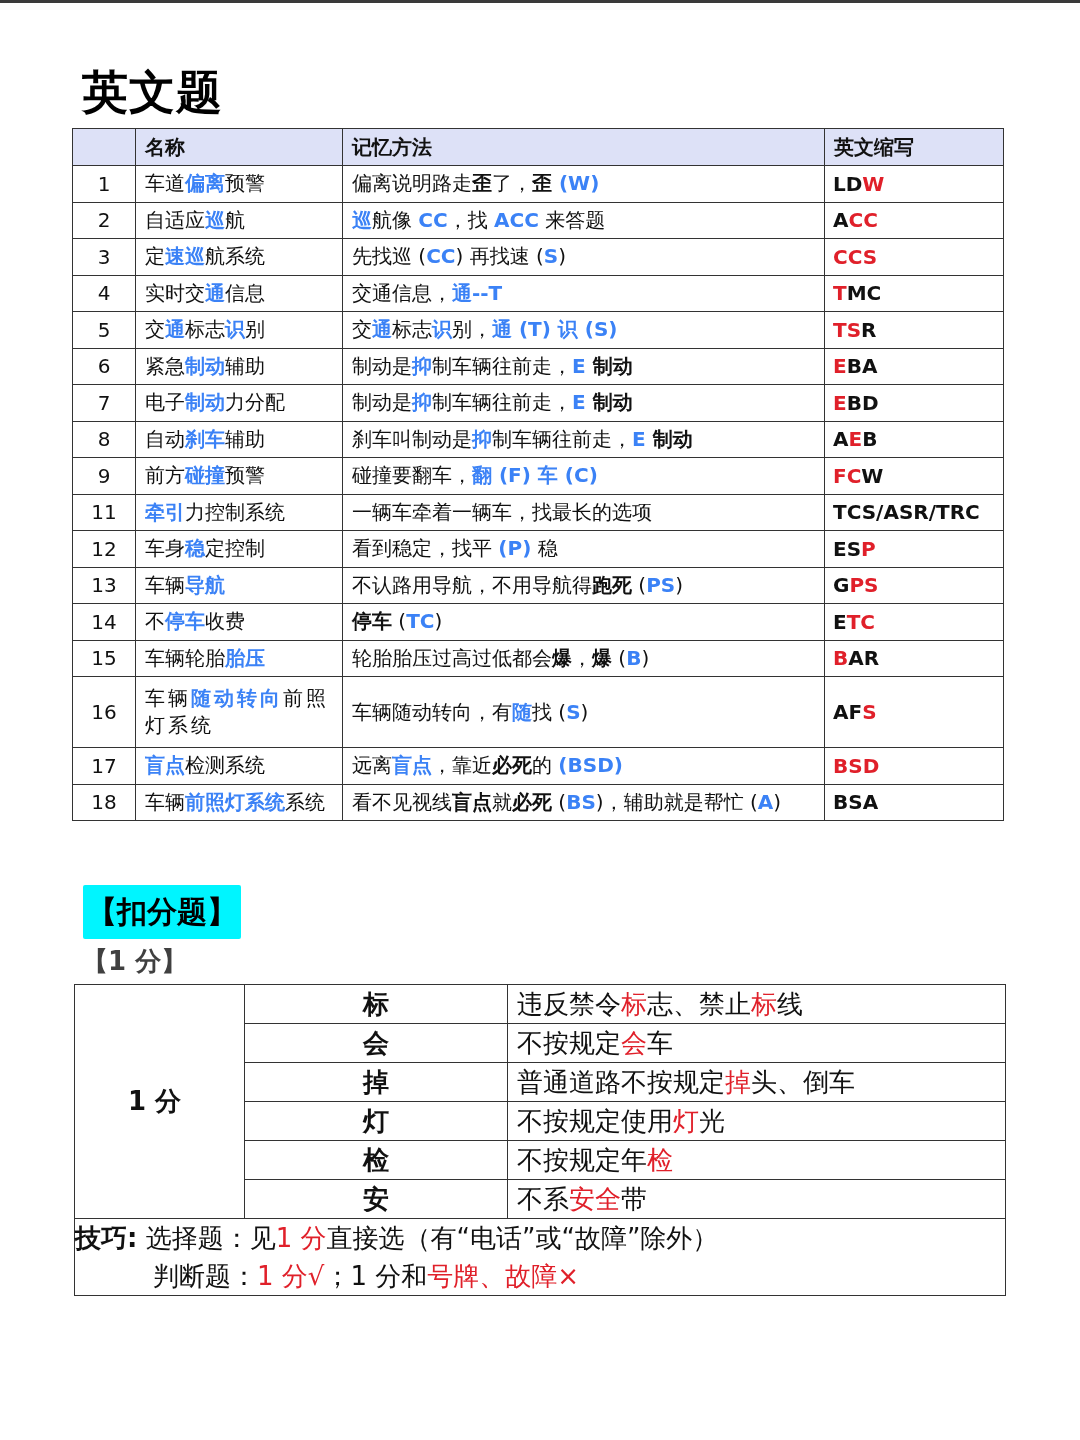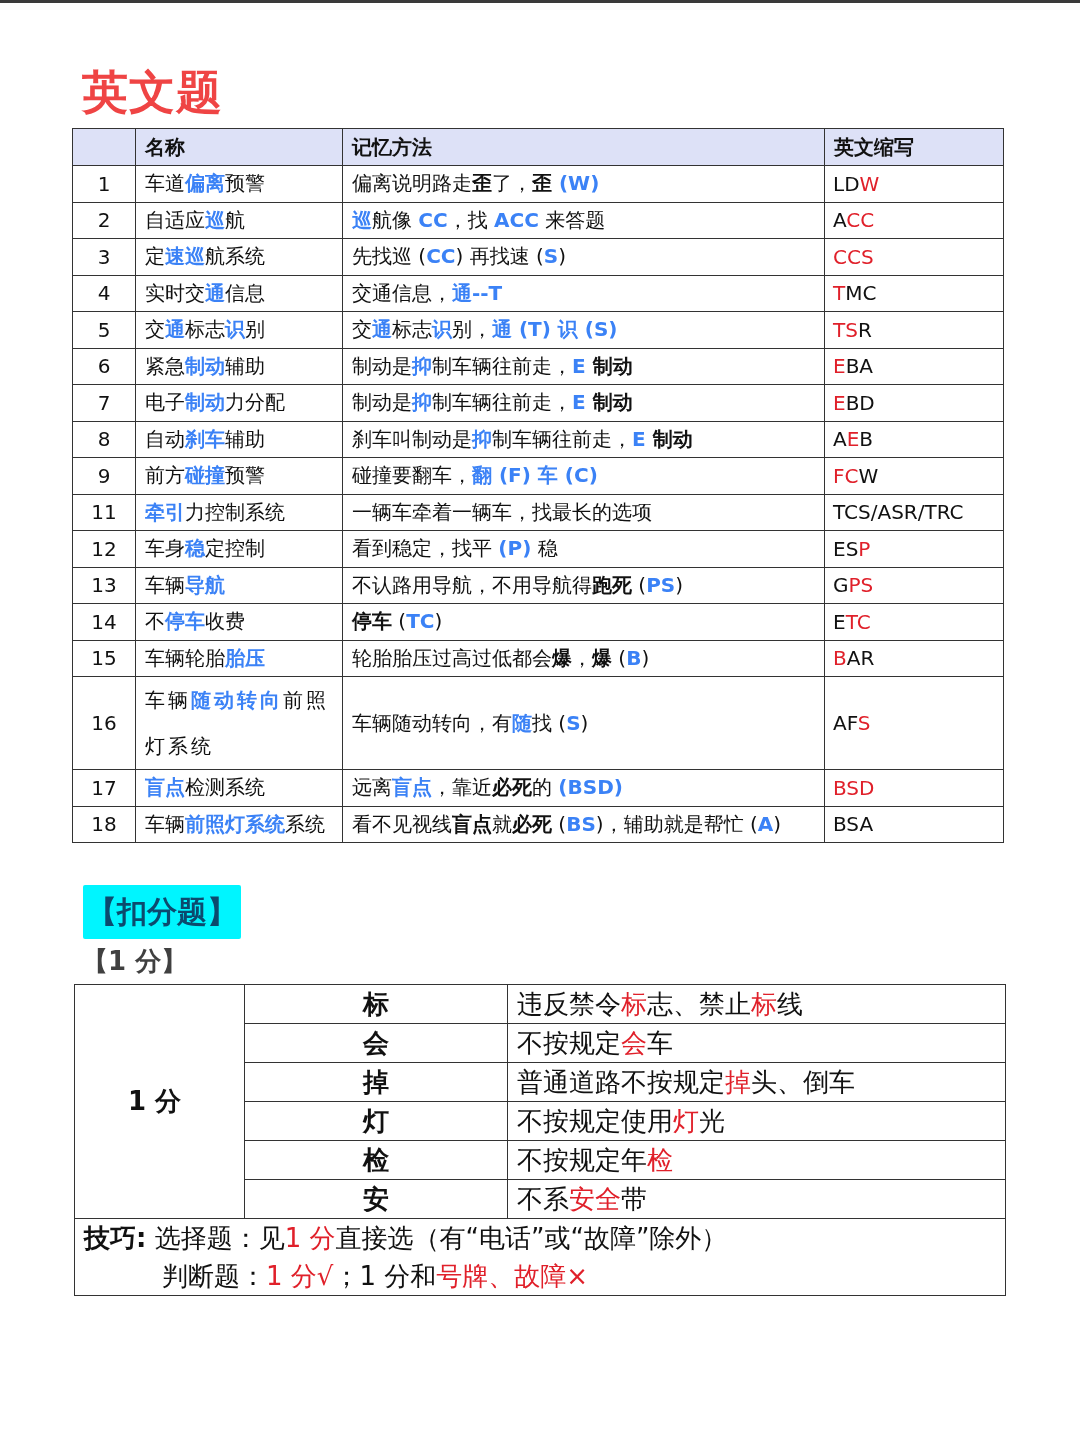--- a/index.html
+++ b/index.html
@@ -4,55 +4,55 @@
 <style>
   html, body { margin: 0; padding: 0; }
   body {
     width: 1080px; height: 1440px; background: #ffffff; position: relative;
     font-family: "DejaVu Sans", "Liberation Sans", sans-serif; color: #111;
     overflow: hidden;
   }
   .topline { position: absolute; left: 0; top: 0; width: 1080px; height: 3px; background: #3a3a3a; }
   .title {
     position: absolute; left: 82px; top: 62px; font-size: 46px; font-weight: bold;
-    letter-spacing: 1px; color: #ef4444;
+    letter-spacing: 1px; color: #000000;
   }
   table.eng {
     position: absolute; left: 72px; top: 128px; width: 931px;
     border-collapse: collapse; table-layout: fixed;
   }
   table.eng td, table.eng th {
     border: 1.5px solid #333; font-size: 20px; padding: 0 9px; height: 35.5px;
     text-align: left; vertical-align: middle; white-space: nowrap; overflow: hidden;
   }
   table.eng th { background: #dde1f7; font-weight: bold; height: 36px; }
   table.eng td.num { text-align: center; padding: 0; }
-  table.eng td.abbr { font-weight: normal; padding-left: 8px; }
+  table.eng td.abbr { font-weight: bold; padding-left: 8px; }
   table.eng tr.tall td { height: 70px; }
-  table.eng tr.tall td.name-wrap { white-space: normal; line-height: 46px; letter-spacing: 3px; }
+  table.eng tr.tall td.name-wrap { white-space: normal; line-height: 27px; letter-spacing: 3px; }
   .r { color: #e0202a; }
   .rb { color: #3b82f6; font-weight: bold; }
   .b { font-weight: bold; }
   .badge {
     position: absolute; left: 83px; top: 885px; width: 158px; height: 54px;
     background: #00f5ff; border-radius: 2px;
-    font-size: 30px; font-weight: bold; color: #0c4a6e; line-height: 54px; text-align: center;
+    font-size: 30px; font-weight: bold; color: #000000; line-height: 54px; text-align: center;
   }
   .sub {
     position: absolute; left: 82px; top: 944px; font-size: 26px; font-weight: bold; color: #404040;
   }
   table.pts {
     position: absolute; left: 74px; top: 984px; width: 931px;
     border-collapse: collapse; table-layout: fixed;
   }
   table.pts td { border: 1.5px solid #333; height: 38px; font-size: 26px; vertical-align: middle; padding: 0; }
   table.pts td.score { text-align: center; font-weight: bold; padding-right: 10px; }
   table.pts td.key { text-align: center; font-weight: bold; }
   table.pts td.desc { padding-left: 9px; white-space: nowrap; }
-  table.pts td.tip { height: 75px; padding: 0 9px; line-height: 38px; }
+  table.pts td.tip { height: 75px; padding: 0 0; line-height: 38px; }
   .tip-line2 { padding-left: 78px; }
 </style>
 </head>
 <body>
 
 <div class="topline"></div>
 <div class="title">英文题</div>
 
 <table class="eng">
   <colgroup>

